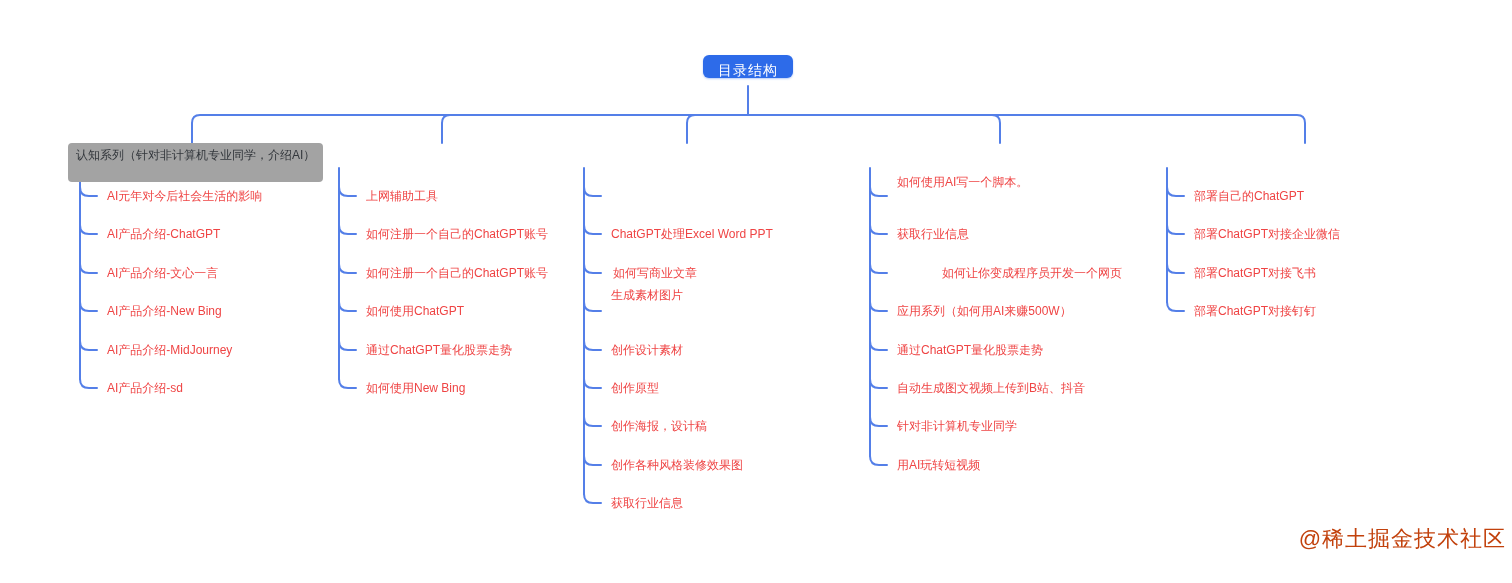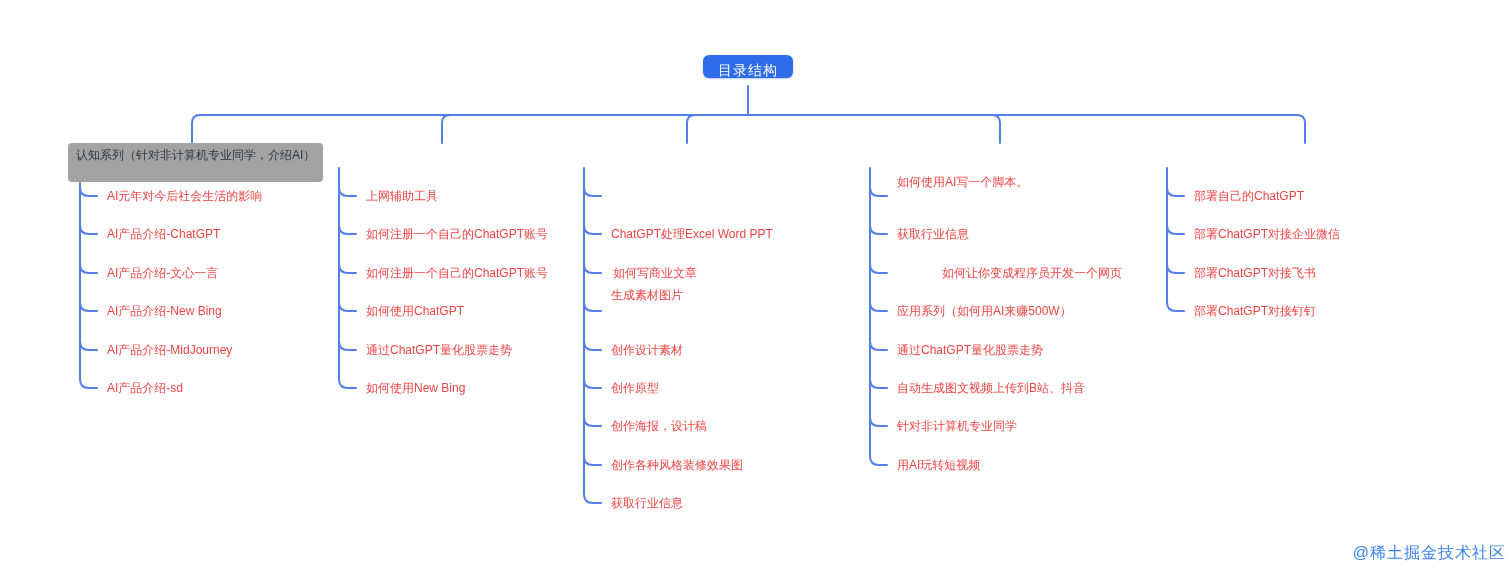--- a/index.html
+++ b/index.html
@@ -19,22 +19,22 @@
   .branch-node{
     position:absolute;top:143px;height:39px;line-height:25px;
     background:#a3a3a3;border-radius:4px;padding:0 8px;
     font-size:12px;white-space:nowrap;cursor:pointer;color:#33373c;
   }
   .leaf-node{
     position:absolute;height:18px;line-height:18px;
     font-size:12px;white-space:nowrap;cursor:pointer;color:#ef4444;
   }
   .watermark{
-    position:absolute;top:543px;right:6px;
-    font-size:16px;color:#3b82f6;letter-spacing:1px;
+    position:absolute;top:524px;right:6px;
+    font-size:22px;color:#c2410c;letter-spacing:1px;
   }
 </style>
 </head>
 <body>
 
 <div class="canvas">
 
   <svg class="wires" width="1512" height="583" viewBox="0 0 1512 583">
     <g fill="none" stroke="#547fe8" stroke-width="2" stroke-linecap="round">
 

